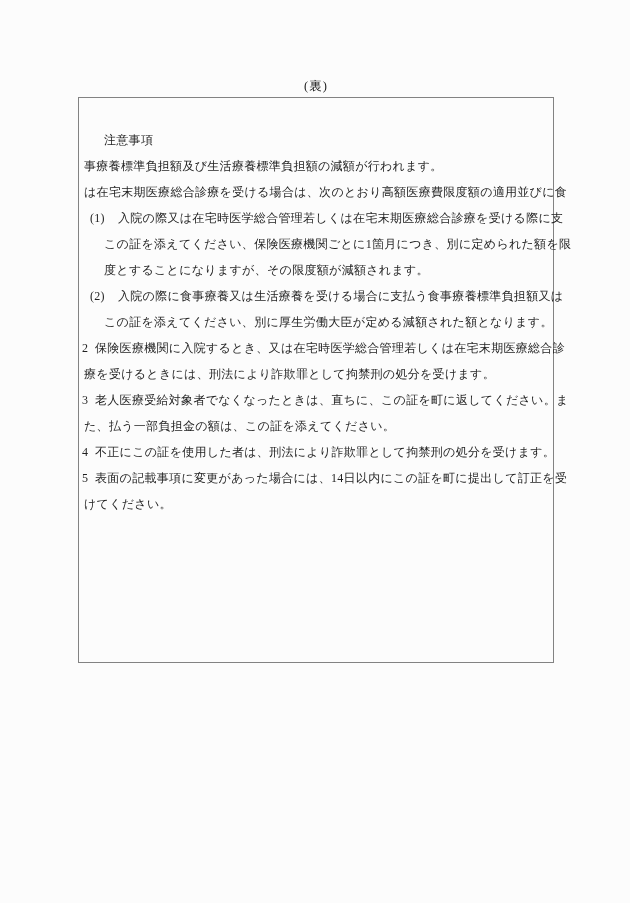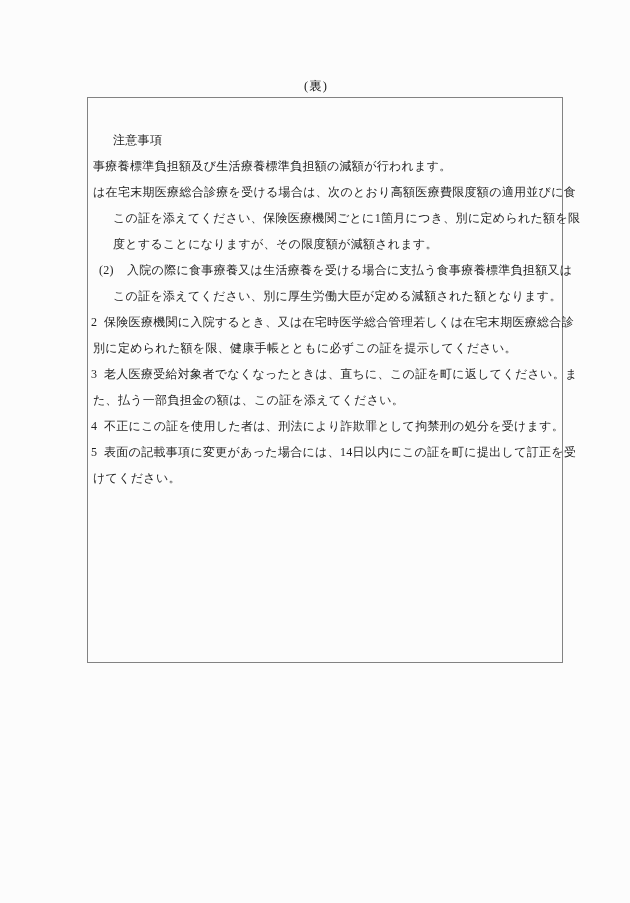--- a/index.html
+++ b/index.html
@@ -20,21 +20,21 @@
     left: 78px;
     top: 79px;
     width: 476px;
     text-align: center;
     font-size: 12.5px;
     line-height: 14px;
     letter-spacing: 1px;
   }
   .notes-box {
     position: absolute;
-    left: 87px;
+    left: 78px;
     top: 97px;
     width: 476px;
     height: 566px;
     border: 1.5px solid #828282;
     box-sizing: border-box;
     padding-top: 29px;
     background: transparent;
   }
   .line {
     height: 26px;
@@ -59,28 +59,29 @@
 <body>
 
 <div class="side-label">(裏)</div>
 
 <div class="notes-box">
   <div class="line title-line">注意事項</div>
 
   <div class="line ln-cont"><span>事療養標準負担額及び生活療養標準負担額の減額が行われます。</span></div>
   <div class="line ln-cont"><span>は在宅末期医療総合診療を受ける場合は、次のとおり高額医療費限度額の適用並びに食</span></div>
 
+  <div class="line ln-sub"><span class="mk mk-sub">(1)</span><span>入院の際又は在宅時医学総合管理若しくは在宅末期医療総合診療を受ける際に支</span></div>
   <div class="line ln-subcont"><span>この証を添えてください、保険医療機関ごとに1箇月につき、別に定められた額を限</span></div>
   <div class="line ln-subcont"><span>度とすることになりますが、その限度額が減額されます。</span></div>
 
   <div class="line ln-sub"><span class="mk mk-sub">(2)</span><span>入院の際に食事療養又は生活療養を受ける場合に支払う食事療養標準負担額又は</span></div>
   <div class="line ln-subcont"><span>この証を添えてください、別に厚生労働大臣が定める減額された額となります。</span></div>
 
   <div class="line ln-num"><span class="mk mk-num">2</span><span>保険医療機関に入院するとき、又は在宅時医学総合管理若しくは在宅末期医療総合診</span></div>
-  <div class="line ln-cont"><span>別に定められた額を限、健康手帳とともに必ずこの証を提示してください。</span></div>
+  <div class="line ln-cont"><span>療を受けるときには、刑法により詐欺罪として拘禁刑の処分を受けます。</span></div>
 
   <div class="line ln-num"><span class="mk mk-num">3</span><span>老人医療受給対象者でなくなったときは、直ちに、この証を町に返してください。ま</span></div>
   <div class="line ln-cont"><span>た、払う一部負担金の額は、この証を添えてください。</span></div>
 
   <div class="line ln-num"><span class="mk mk-num">4</span><span>不正にこの証を使用した者は、刑法により詐欺罪として拘禁刑の処分を受けます。</span></div>
 
   <div class="line ln-num"><span class="mk mk-num">5</span><span>表面の記載事項に変更があった場合には、14日以内にこの証を町に提出して訂正を受</span></div>
   <div class="line ln-cont"><span>けてください。</span></div>
 </div>
 

